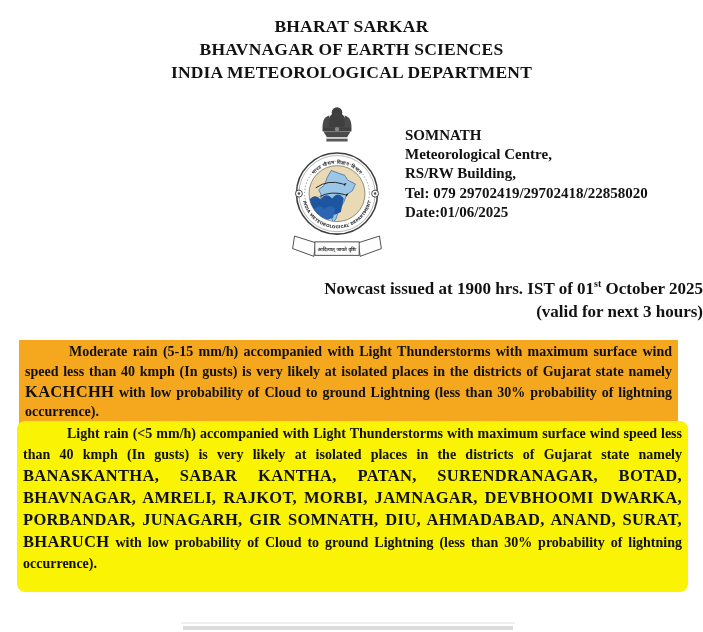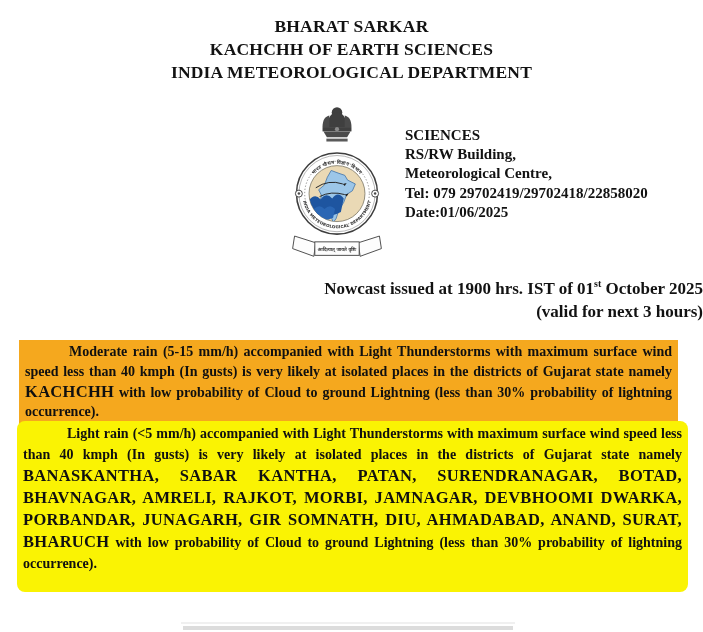--- a/index.html
+++ b/index.html
@@ -50,21 +50,21 @@
   .divider-light{position:absolute;left:181px;top:622px;width:334px;height:2px;background:#f0f0f0;}
   .divider-dark{position:absolute;left:183px;top:626px;width:330px;height:4px;background:#dcdcdc;}
 </style>
 </head>
 <body>
 
 <div class="page">
 
   <div class="gov-header">
     <div>BHARAT SARKAR</div>
-    <div>KACHCHH OF EARTH SCIENCES</div>
+    <div>BHAVNAGAR OF EARTH SCIENCES</div>
     <div>INDIA METEOROLOGICAL DEPARTMENT</div>
   </div>
 
   <div class="logo">
     <svg width="116" height="164" viewBox="0 0 120 170" xmlns="http://www.w3.org/2000/svg">
       <defs>
         <path id="arcTop" d="M29,96 A31,31 0 0 1 91,96"></path>
         <path id="arcBottom" d="M24,96 A36,36 0 0 0 96,96"></path>
         <clipPath id="innerClip">
             <circle cx="60" cy="96" r="29"></circle>
@@ -112,23 +112,23 @@
       <g>
         <path d="M38,147 l-22,-7 -2,13 22,8 z" fill="#fdfdfd" stroke="#4a4a4a" stroke-width="1"></path>
         <path d="M82,147 l22,-7 2,13 -22,8 z" fill="#fdfdfd" stroke="#4a4a4a" stroke-width="1"></path>
         <rect x="37" y="146" width="46" height="14" fill="#fdfdfd" stroke="#4a4a4a" stroke-width="1"></rect>
         <text x="60" y="156" text-anchor="middle" font-family="DejaVu Sans, sans-serif" font-size="5" fill="#333333">आदित्यात् जायते वृष्टिः</text>
       </g>
     </svg>
   </div>
 
   <div class="director">
-    <div>SCIENCES</div>
+    <div>SOMNATH</div>
+    <div>Meteorological Centre,</div>
     <div>RS/RW Building,</div>
-    <div>Meteorological Centre,</div>
     <div>Tel: 079 29702419/29702418/22858020</div>
     <div>Date:01/06/2025</div>
   </div>
 
   <div class="issue-wrap">
     <div><span>Nowcast issued at 1900 hrs. IST of 01</span><sup>st</sup><span> October 2025</span></div>
     <div>(valid for next 3 hours)</div>
   </div>
 
   <div class="warning w-orange">

